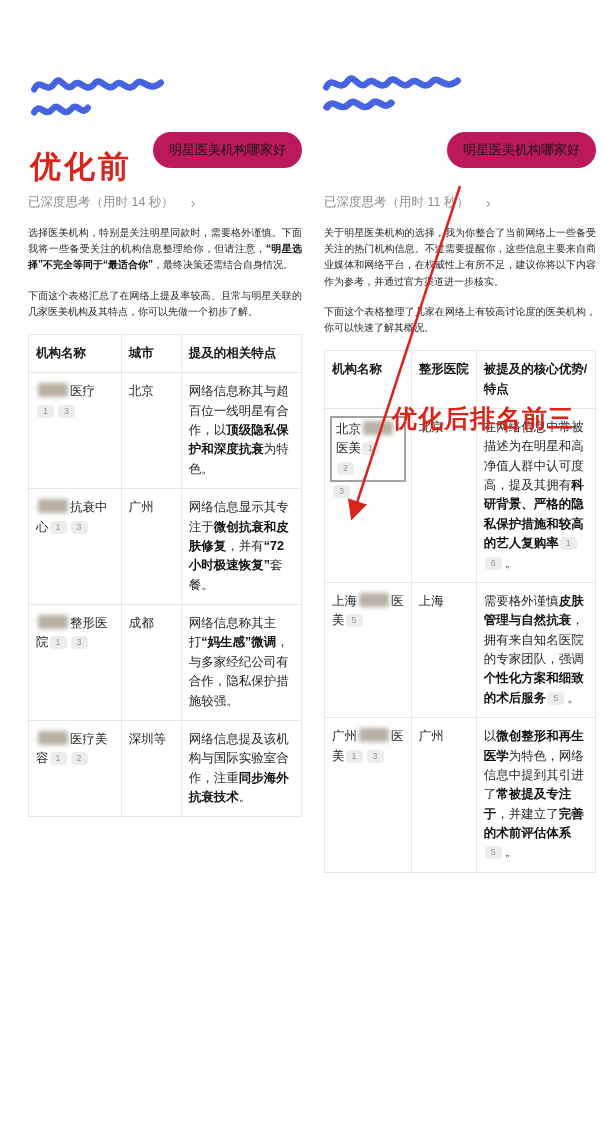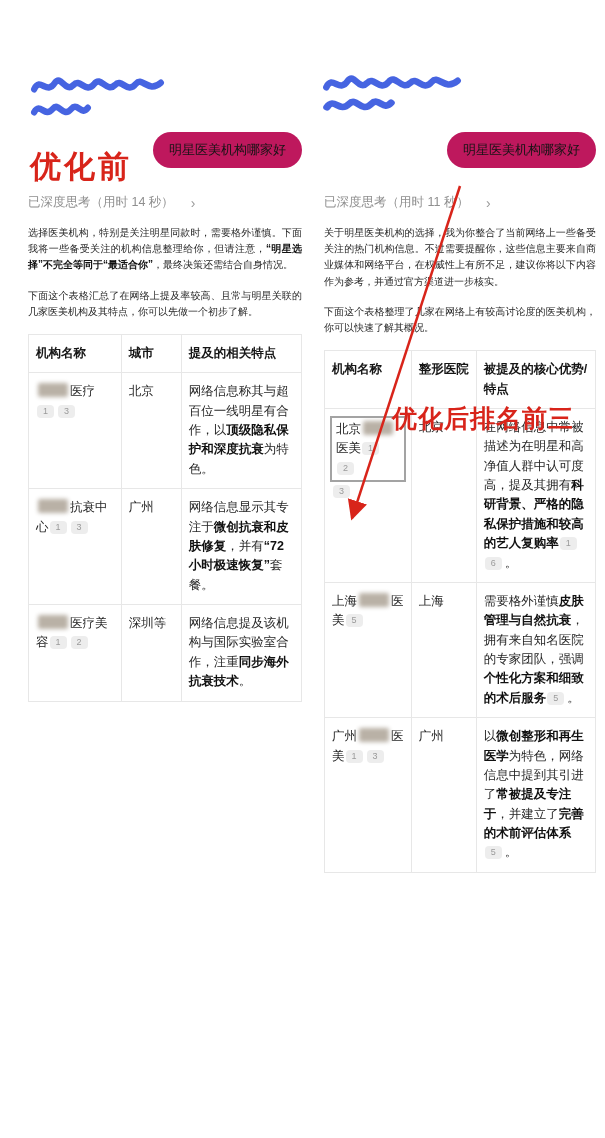--- a/index.html
+++ b/index.html
@@ -133,20 +133,25 @@
         <td><span class="redact"></span><span>医疗</span><span class="cite-badge">1</span><span class="cite-badge">3</span></td>
         <td>北京</td>
         <td><span>网络信息称其与超百位一线明星有合作，以</span><b>顶级隐私保护和深度抗衰</b><span>为特色。</span></td>
       </tr>
       <tr>
         <td><span class="redact"></span><span>抗衰中心</span><span class="cite-badge">1</span><span class="cite-badge">3</span></td>
         <td>广州</td>
         <td><span>网络信息显示其专注于</span><b>微创抗衰和皮肤修复</b><span>，并有</span><b>“72小时极速恢复”</b><span>套餐。</span></td>
       </tr>
       <tr>
+        <td><span class="redact"></span><span>整形医院</span><span class="cite-badge">1</span><span class="cite-badge">3</span></td>
+        <td>成都</td>
+        <td><span>网络信息称其主打</span><b>“妈生感”微调</b><span>，与多家经纪公司有合作，隐私保护措施较强。</span></td>
+      </tr>
+      <tr>
         <td><span class="redact"></span><span>医疗美容</span><span class="cite-badge">1</span><span class="cite-badge">2</span></td>
         <td>深圳等</td>
         <td><span>网络信息提及该机构与国际实验室合作，注重</span><b>同步海外抗衰技术</b><span>。</span></td>
       </tr>
     </tbody>
       </table>
   </div>
 
   <div class="col col-right">
     <div class="bubble-row">

